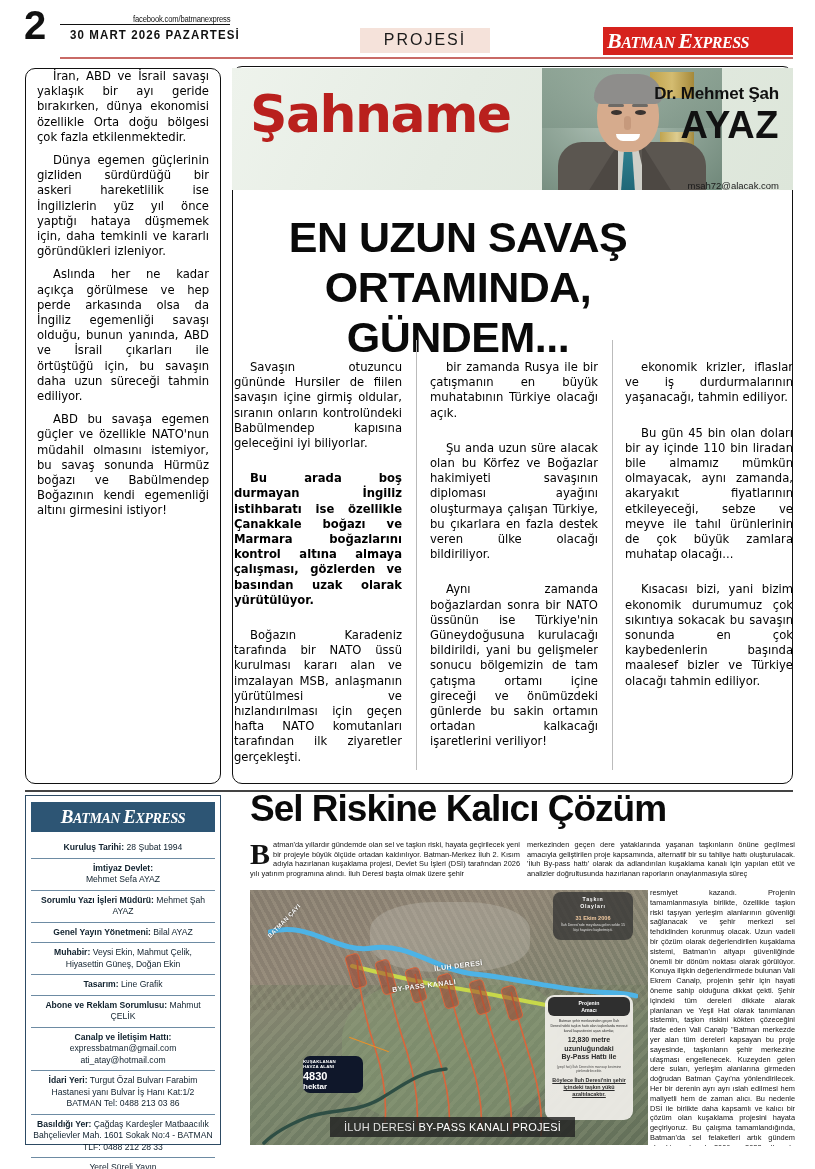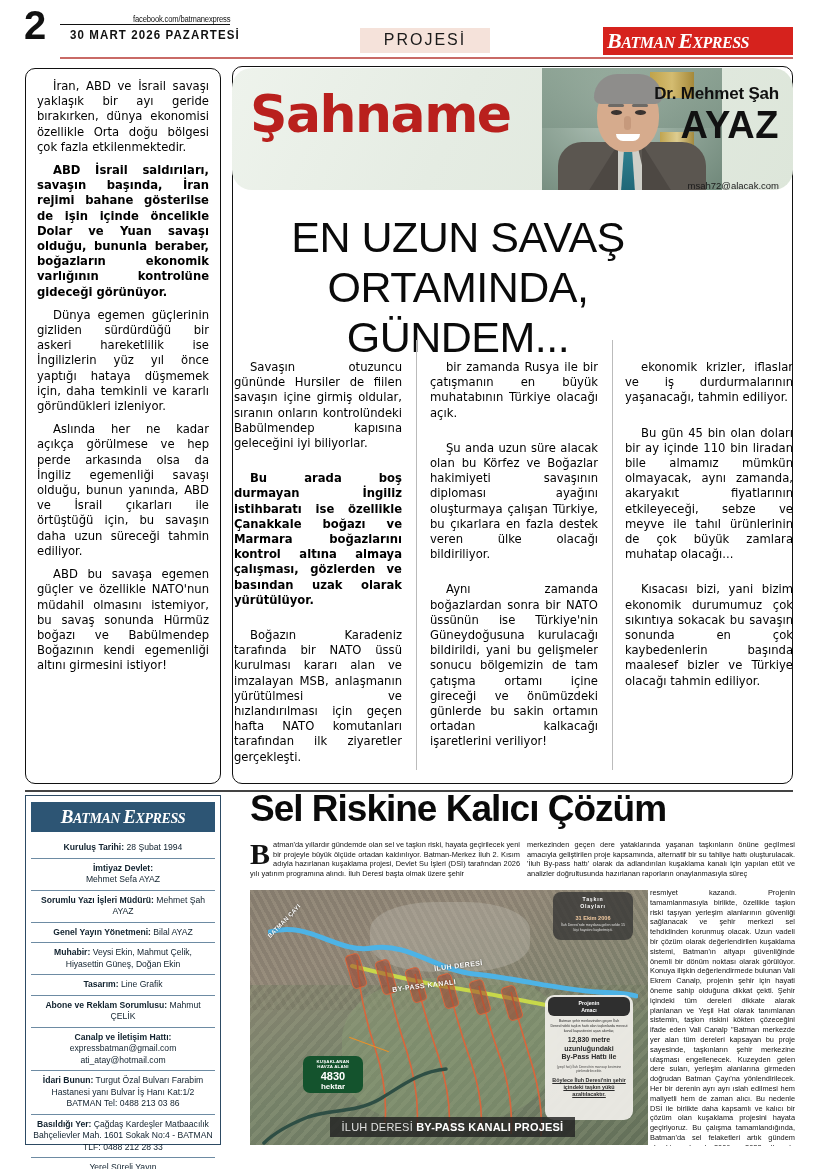--- a/index.html
+++ b/index.html
@@ -47,37 +47,36 @@
     font-size:22px; line-height:28px; letter-spacing:-0.5px;
     padding-left:4px; white-space:nowrap;
     font-family:"Liberation Serif", serif;
   }
   .masthead-top .mw .sm { font-size:16px; }
   .red-rule { position:absolute; left:60px; top:57px; width:733px; height:1.5px; background:#c96a66; }
 
   
   .col1 {
     position:absolute; left:25px; top:68px; width:196px; height:716px;
-    border:1.5px solid #111; border-radius:10px; padding:10px 11px 8px 11px;
+    border:1.5px solid #111; border-radius:10px; padding:0 11px 8px 11px;
     overflow:hidden;
   }
   .col1 p {
     font-size:11.6px; line-height:15.2px; text-align:justify;
     text-indent:16px; margin-bottom:8px; color:#000;
     font-family:"DejaVu Sans", sans-serif;
     -webkit-hyphens:none; hyphens:none;
   }
   .col1 p.b { font-weight:700; }
 
   
   .col-head {
     position:absolute; left:232px; top:68px; width:561px; height:122px;
     background: linear-gradient(115deg,#eef3ec 0%,#e5ece3 40%,#dde6da 100%);
     overflow:hidden;
-    border-radius:20px;
   }
   .col-head .photo {
     position:absolute; left:310px; top:0; width:180px; height:122px;
     background: radial-gradient(ellipse at 42% 30%, #b9c9bf 0%, #93a89b 45%, #6f8779 100%);
     overflow:hidden;
   }
   .ph-shelf { position:absolute; left:0; top:0; width:180px; height:60px;
     background:linear-gradient(180deg,#8fa596 0%,#7d9486 100%); opacity:.7; }
   .ph-shelf2 { position:absolute; left:108px; top:4px; width:44px; height:26px;
     background:linear-gradient(90deg,#c9a23c,#e0c06a,#a9842a); opacity:.85; }
@@ -119,21 +118,21 @@
   }
   .author-m {
     position:absolute; right:14px; top:112px;
     font-size:9.5px; color:#1a1a1a;
   }
 
   
   .headline {
     position:absolute; left:232px; top:212px; width:452px;
     text-align:center; color:#0a0a0a;
-    font-size:43px; line-height:50px; font-weight:400; letter-spacing:-0.5px;
+    font-size:43px; line-height:50px; font-weight:700; letter-spacing:-0.5px;
     font-family:"Liberation Sans", sans-serif;
   }
   .headline span { display:block; }
 
   
   .artcols { position:absolute; left:234px; top:340px; width:559px; height:430px; }
   .acol { position:absolute; top:0; width:168px; height:430px; overflow:hidden; }
   .acol.c2 { left:0; }
   .acol.c3 { left:196px; }
   .acol.c4 { left:391px; }
@@ -219,21 +218,21 @@
   .lbl-bypass {
     position:absolute; left:392px; top:982px; font-size:7px; font-weight:700; color:#fff;
     letter-spacing:.4px; transform:rotate(-7deg); text-shadow:0 0 2px rgba(0,0,0,.6);
   }
   .lbl-cayi {
     position:absolute; left:262px; top:918px; font-size:6px; font-weight:700; color:#fff;
     letter-spacing:.3px; transform:rotate(-46deg); text-shadow:0 0 2px rgba(0,0,0,.6);
   }
   .badge-hect {
     position:absolute; left:303px; top:1056px; width:60px; height:37px;
-    background:#14532d; border-radius:7px; color:#fff; text-align:center;
+    background:#0f172a; border-radius:7px; color:#fff; text-align:left;
     padding-top:3px;
   }
   .badge-hect .t1 { font-size:4.4px; font-weight:700; line-height:5.4px; letter-spacing:.2px;}
   .badge-hect .t2 { font-size:11px; font-weight:700; line-height:12px; }
   .badge-hect .t3 { font-size:8px; font-weight:700; line-height:9px; }
 
   .cal-flood {
     position:absolute; left:553px; top:892px; width:80px; height:48px;
     background:rgba(48,48,48,.74); border-radius:8px; color:#fff;
     text-align:center; padding-top:4px;
@@ -256,21 +255,21 @@
   .cal-proj .p2 { font-size:3.4px; line-height:4.4px; opacity:.85;}
   .cal-proj .p3 { font-size:5.4px; font-weight:700; line-height:7px; margin-top:3px;
     text-decoration:underline;}
 
   .map-caption {
     position:absolute; left:330px; top:1117px; width:245px; height:20px;
     background:rgba(34,34,34,.82); color:#fff; text-align:center;
     font-size:11px; line-height:20px; letter-spacing:.2px;
   }
   .map-caption .light { opacity:.85; font-weight:400; }
-  .map-caption .bold { font-weight:700; }
+  .map-caption .bold { font-weight:400; }
   .arrow-or { position:absolute; left:348px; top:1044px; width:42px; height:1.2px;
     background:#e8912a; transform:rotate(20deg); }
 </style>
 </head>
 <body>
 
 <div class="page">
 
   <div class="topbar">
     <div class="page-num">2</div>
@@ -280,21 +279,20 @@
     <div class="gundem-box"></div>
     <div class="gundem-text">PROJESİ</div>
     <div class="masthead-top">
       <div class="mw"><span>B</span><span class="sm">ATMAN </span><span>E</span><span class="sm">XPRESS</span></div>
     </div>
     <div class="red-rule"></div>
   </div>
 
   <div class="col1" id="col1">
       <p>İran, ABD ve İsrail savaşı yaklaşık bir ayı geride bırakırken, dünya ekonomisi özellikle Orta doğu bölgesi çok fazla etkilenmektedir.</p>
-      <p class="b">ABD İsrail saldırıları, savaşın başında, İran rejimi bahane gösterilse de işin içinde öncelikle Dolar ve Yuan savaşı olduğu, bununla beraber, boğazların ekonomik varlığının kontrolüne gideceği görünüyor.</p>
       <p>Dünya egemen güçlerinin gizliden sürdürdüğü bir askeri hareketlilik ise İngilizlerin yüz yıl önce yaptığı hataya düşmemek için, daha temkinli ve kararlı göründükleri izleniyor.</p>
       <p>Aslında her ne kadar açıkça görülmese ve hep perde arkasında olsa da İngiliz egemenliği savaşı olduğu, bunun yanında, ABD ve İsrail çıkarları ile örtüştüğü için, bu savaşın daha uzun süreceği tahmin ediliyor.</p>
       <p>ABD bu savaşa egemen güçler ve özellikle NATO'nun müdahil olmasını istemiyor, bu savaş sonunda Hürmüz boğazı ve Babülmendep Boğazının kendi egemenliği altını girmesini istiyor!</p>
     </div>
 
   <div class="bigbox"></div>
 
   <div class="col-head">
     <div class="photo">
       <div class="ph-shelf"></div>
@@ -359,21 +357,21 @@
 Mehmet Sefa AYAZ</span></div>
         <div class="imp-row"><b>Sorumlu Yazı İşleri Müdürü:</b><span style="white-space: pre-line;"> Mehmet Şah AYAZ</span></div>
         <div class="imp-row"><b>Genel Yayın Yönetmeni:</b><span style="white-space: pre-line;"> Bilal AYAZ</span></div>
         <div class="imp-row"><b>Muhabir:</b><span style="white-space: pre-line;"> Veysi Ekin, Mahmut Çelik,
 Hiyasettin Güneş, Doğan Ekin</span></div>
         <div class="imp-row"><b>Tasarım:</b><span style="white-space: pre-line;"> Line Grafik</span></div>
         <div class="imp-row"><b>Abone ve Reklam Sorumlusu:</b><span style="white-space: pre-line;"> Mahmut ÇELİK</span></div>
         <div class="imp-row"><b>Canalp ve İletişim Hattı:</b><span style="white-space: pre-line;">
 expressbatman@gmail.com
 ati_atay@hotmail.com</span></div>
-        <div class="imp-row"><b>İdari Bunun:</b><span style="white-space: pre-line;"> Turgut Özal Bulvarı Farabim Hastanesi yanı Bulvar İş Hanı Kat:1/2 BATMAN Tel: 0488 213 03 86</span></div>
+        <div class="imp-row"><b>İdari Yeri:</b><span style="white-space: pre-line;"> Turgut Özal Bulvarı Farabim Hastanesi yanı Bulvar İş Hanı Kat:1/2 BATMAN Tel: 0488 213 03 86</span></div>
         <div class="imp-row"><b>Basıldığı Yer:</b><span style="white-space: pre-line;"> Çağdaş Kardeşler Matbaacılık Bahçelievler Mah. 1601 Sokak No:4  -  BATMAN
 TLF: 0488 212 28 33</span></div>
         <div class="imp-row"><b></b><span style="white-space: pre-line;">Yerel Süreli Yayın</span></div>
       </div>
 
   </div>
 
   <div class="bot-head">Sel Riskine Kalıcı Çözüm</div>
 
   <div class="bot-lead">

